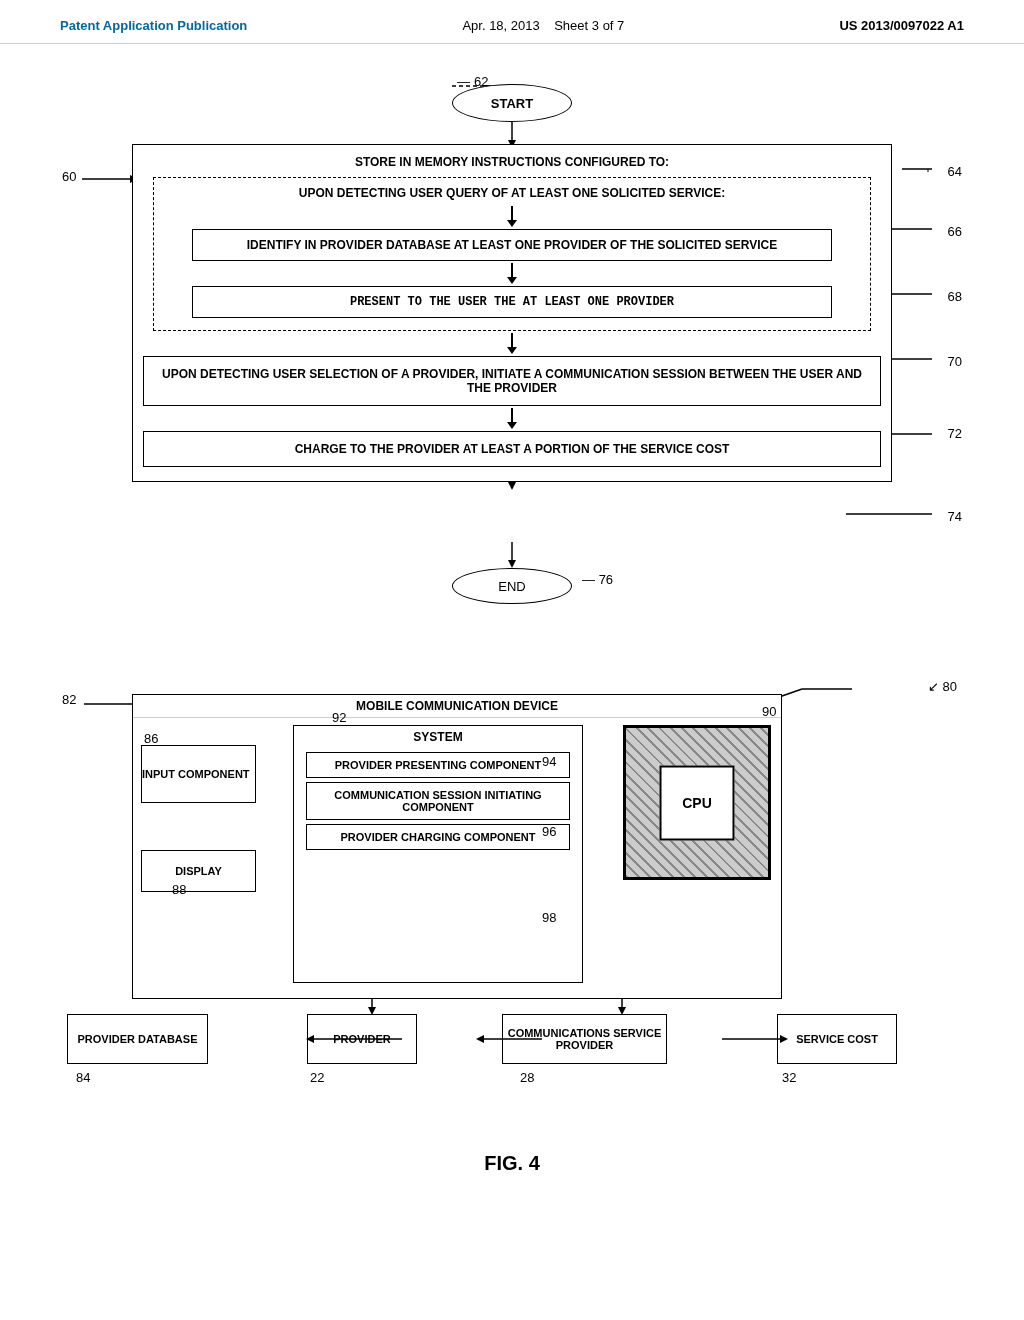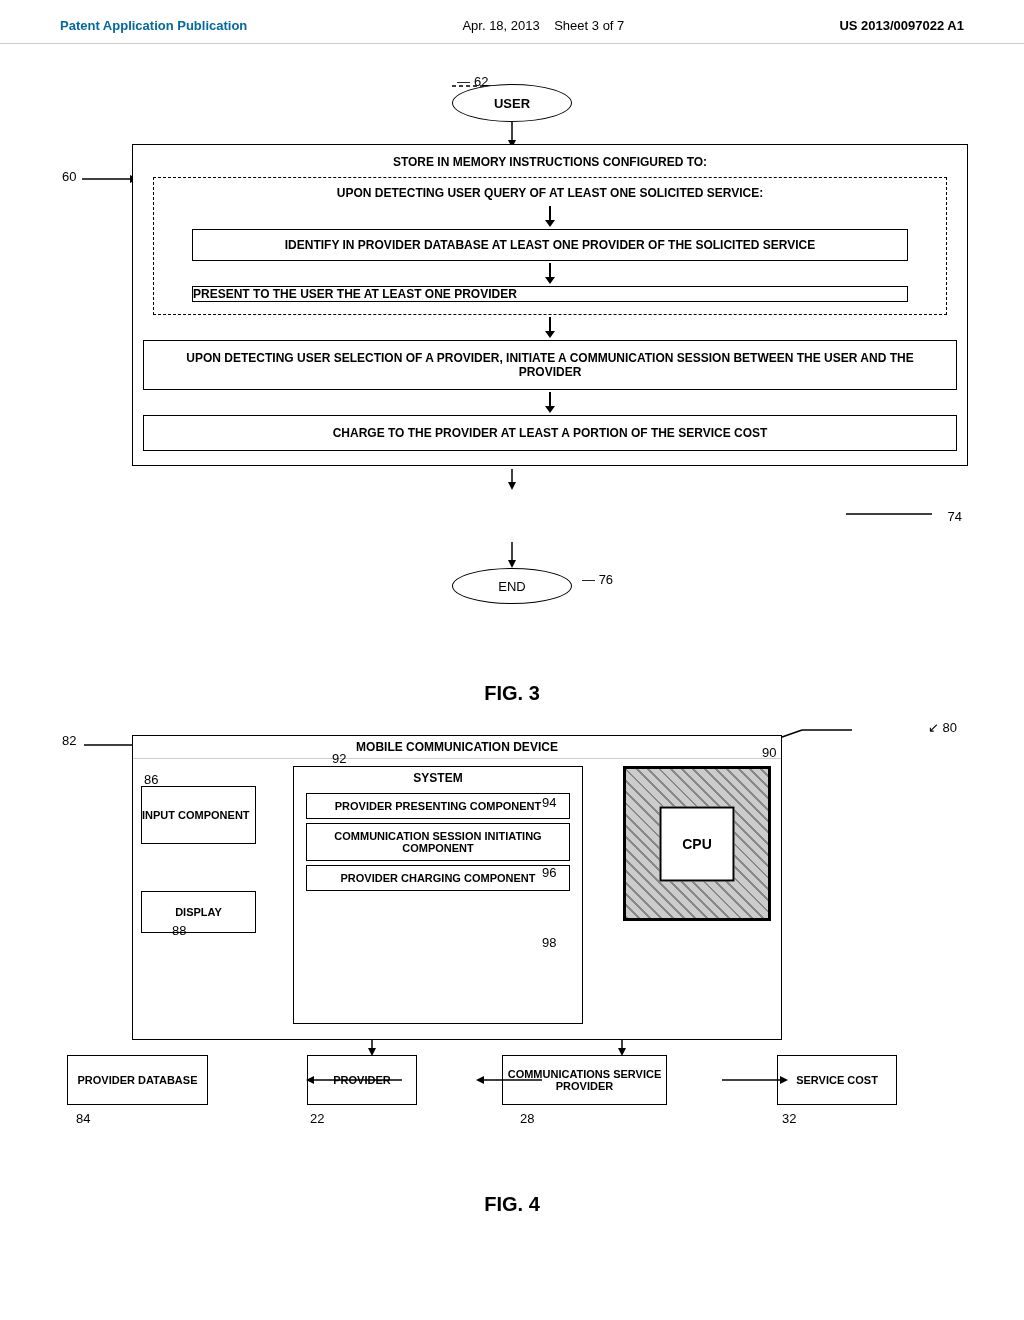--- a/index.html
+++ b/index.html
@@ -125,24 +125,24 @@
         <line x1="784" y1="370" x2="870" y2="370" stroke="#000" stroke-width="1.5"></line>
 
         <line x1="784" y1="450" x2="870" y2="450" stroke="#000" stroke-width="1.5"></line>
       </svg>
 
       <div style="position:absolute; left:395px; top:10px; font-size:13px;">
         <span style="margin-right:4px;">—</span><span>62</span>
       </div>
 
       <div style="position:absolute;left:390px;top:20px;width:120px;height:38px;border:1.5px solid #000;border-radius:50%;display:flex;align-items:center;justify-content:center;background:#fff;font-size:13px;font-weight:bold;z-index:2;">
-        <span>USER</span>
-      </div>
-
-      <div style="position:absolute;left:70px;top:80px;width:836px;border:1.5px solid #000;padding:10px 10px 12px 10px;background:#fff;z-index:1;">
+        <span>START</span>
+      </div>
+
+      <div style="position:absolute;left:70px;top:80px;width:760px;border:1.5px solid #000;padding:10px 10px 12px 10px;background:#fff;z-index:1;">
 
         <div style="text-align:center;font-size:12px;font-weight:bold;margin-bottom:8px;">
           <span>STORE IN MEMORY INSTRUCTIONS CONFIGURED TO:</span>
         </div>
 
         <div style="border:1.5px dashed #000;padding:8px 8px 10px 8px;margin:0 10px;">
           <div style="text-align:center;font-size:12px;font-weight:bold;margin-bottom:6px;">
             <span>UPON DETECTING USER QUERY OF AT LEAST ONE SOLICITED SERVICE:</span>
           </div>
 
@@ -153,21 +153,21 @@
 
           <div style="border:1.5px solid #000;padding:8px;margin:2px 30px;text-align:center;font-size:12px;font-weight:bold;">
             <span>IDENTIFY IN PROVIDER DATABASE AT LEAST ONE PROVIDER OF THE SOLICITED SERVICE</span>
           </div>
 
           <div class="fc-arrow">
             <div class="line"></div>
             <div class="head"></div>
           </div>
 
-          <div style="border:1.5px solid #000;margin:2px 30px;text-align:left;font-size:12px;font-weight:bold;">
+          <div style="border:1.5px solid #000;padding:8px;margin:2px 30px;text-align:center;font-size:12px;font-weight:bold;font-family:Liberation Mono, monospace;">
             <span>PRESENT TO THE USER THE AT LEAST ONE PROVIDER</span>
           </div>
         </div>
 
         <div class="fc-arrow">
           <div class="line"></div>
           <div class="head"></div>
         </div>
 
         <div style="border:1.5px solid #000;padding:10px;margin:2px 0;text-align:center;font-size:12px;font-weight:bold;">
@@ -193,23 +193,20 @@
       </div>
 
       <div style="position:absolute;right:0px;top:100px;font-size:13px;">64</div>
       <div style="position:absolute;right:0px;top:160px;font-size:13px;">66</div>
       <div style="position:absolute;right:0px;top:225px;font-size:13px;">68</div>
       <div style="position:absolute;right:0px;top:290px;font-size:13px;">70</div>
       <div style="position:absolute;right:0px;top:362px;font-size:13px;">72</div>
       <div style="position:absolute;right:0px;top:445px;font-size:13px;">74</div>
     </div>
 
-    <div class="fig-caption">
-      <span>FIG. 3</span>
-    </div>
   </div>
 
   <div class="fig4-section">
     <div style="position:relative; width:900px; margin:0 auto; height:460px;">
 
       <div style="position:absolute;right:5px;top:-5px;font-size:13px;">
         <span>↙ </span><span>80</span>
       </div>
 
       <div style="position:absolute;left:0px;top:8px;font-size:13px;">82</div>
@@ -309,21 +306,21 @@
           </div>
         </div>
 
       </div>
 
       <div style="position:absolute;left:82px;top:47px;font-size:13px;">86</div>
       <div style="position:absolute;left:110px;top:198px;font-size:13px;">88</div>
       <div style="position:absolute;left:270px;top:26px;font-size:13px;">92</div>
       <div style="position:absolute;left:480px;top:70px;font-size:13px;">94</div>
       <div style="position:absolute;left:480px;top:140px;font-size:13px;">96</div>
-      <div style="position:absolute;left:480px;top:210px;font-size:13px;">98</div>
+      <div style="position:absolute;left:480px;top:226px;font-size:13px;">98</div>
       <div style="position:absolute;left:700px;top:20px;font-size:13px;">90</div>
 
       <div style="position:absolute;left:5px;top:330px;width:141px;height:50px;border:1.5px solid #000;display:flex;align-items:center;justify-content:center;text-align:center;font-size:11px;font-weight:bold;">
         <span>PROVIDER DATABASE</span>
       </div>
 
       <div style="position:absolute;left:245px;top:330px;width:110px;height:50px;border:1.5px solid #000;display:flex;align-items:center;justify-content:center;text-align:center;font-size:11px;font-weight:bold;">
         <span>PROVIDER</span>
       </div>
 

